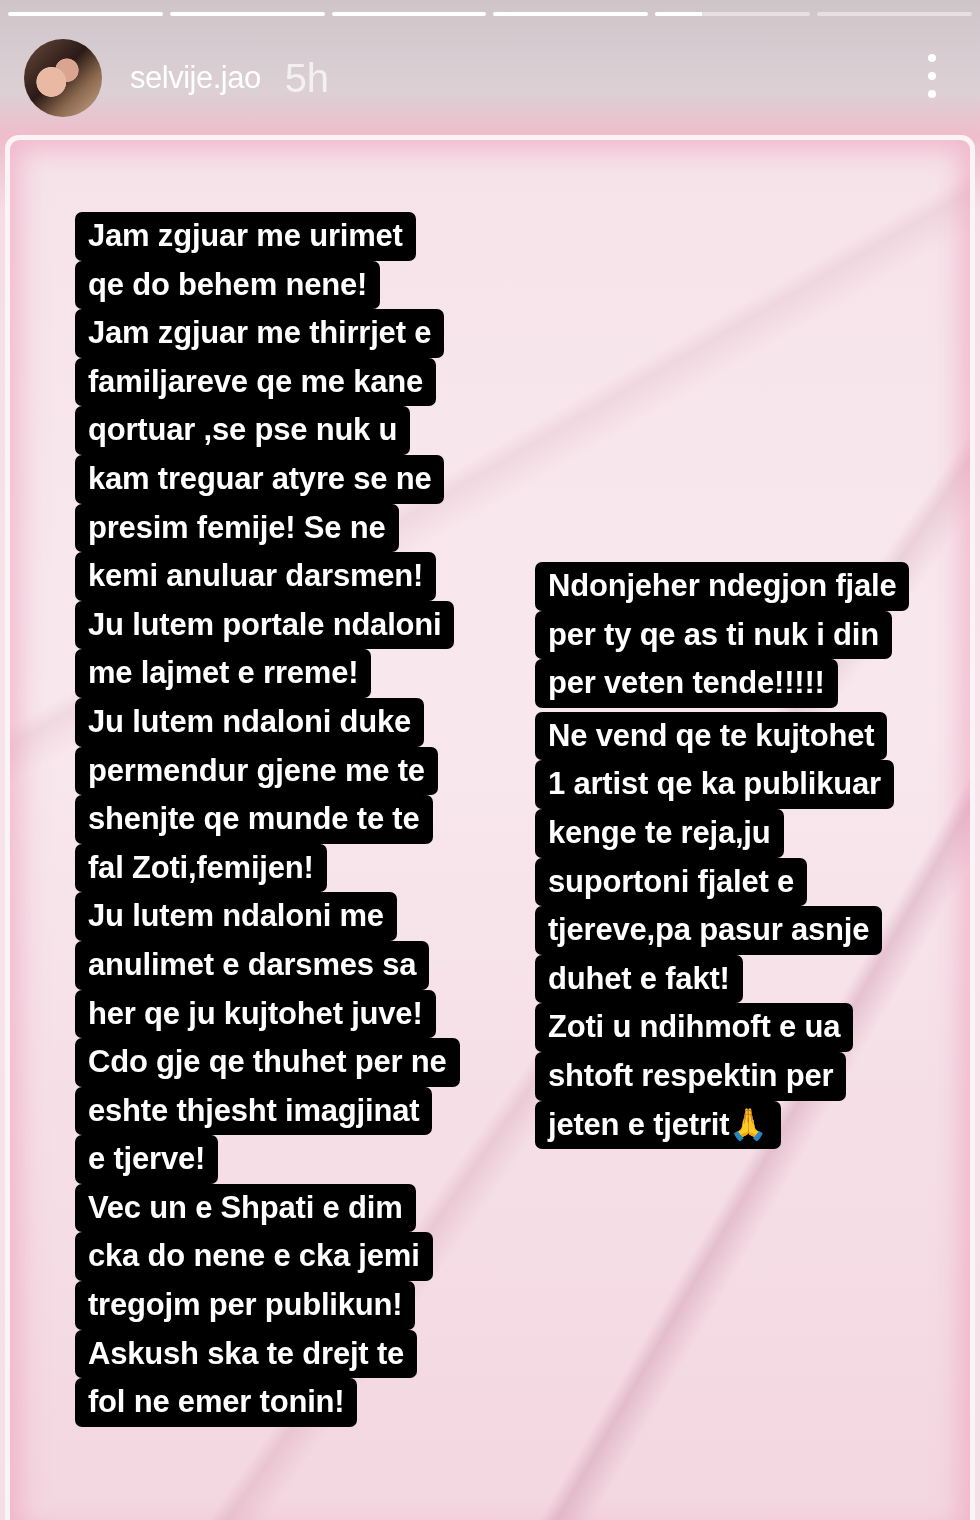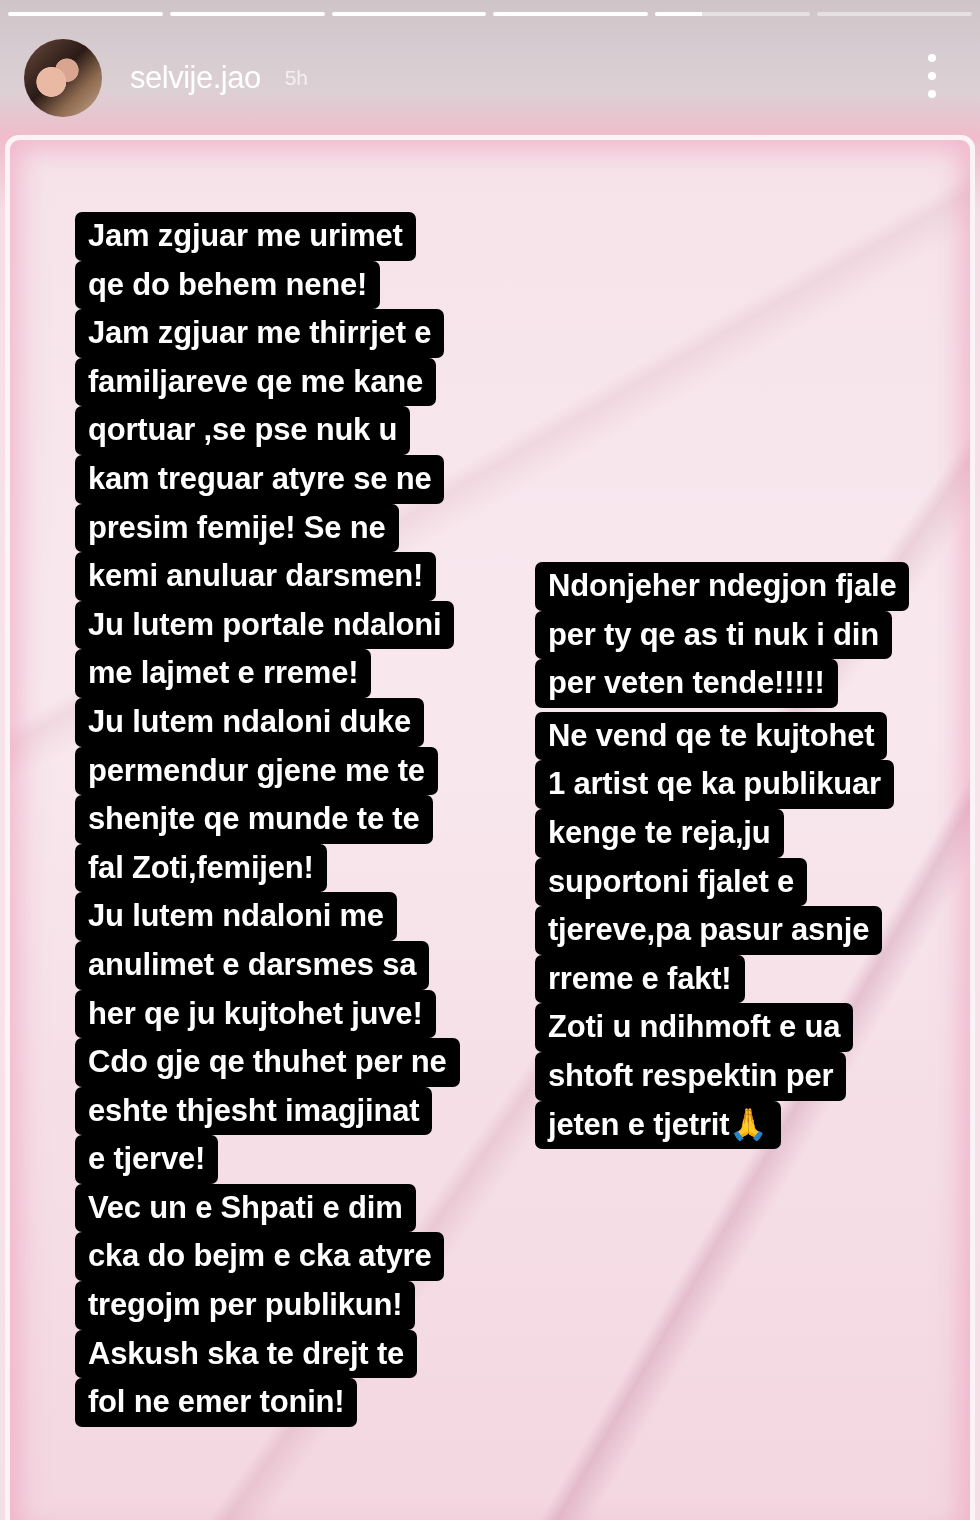--- a/index.html
+++ b/index.html
@@ -10,21 +10,21 @@
   }
   .progress { position:absolute; top:12px; left:8px; right:8px; display:flex; gap:7px; }
   .seg { flex:1; height:4px; background:rgba(255,255,255,0.45); border-radius:2px; overflow:hidden; }
   .seg .fill { height:100%; background:#ffffff; }
   .header { position:absolute; top:40px; left:24px; right:24px; height:76px; display:flex; align-items:center; }
   .avatar { width:78px; height:78px; border-radius:50%; overflow:hidden; position:relative;
     background: radial-gradient(circle at 35% 55%, #e9b9a3 0 22%, transparent 23%),
                 radial-gradient(circle at 55% 40%, #d9a590 0 18%, transparent 19%),
                 linear-gradient(135deg, #6a4a3c 0%, #2a1a16 45%, #8d6a4f 70%, #c8a98f 100%); }
   .username { margin-left:28px; color:#ffffff; font-weight:normal; font-size:31px; letter-spacing:-0.5px; }
-  .time { margin-left:24px; color:rgba(255,255,255,0.7); font-size:21px; }
+  .time { margin-left:24px; color:rgba(255,255,255,0.7); font-size:40px; }
   .more { position:absolute; right:18px; top:14px; width:12px; height:44px; display:flex; flex-direction:column; justify-content:space-between; align-items:center; cursor:pointer; }
   .more span { width:8px; height:8px; border-radius:50%; background:#fff; }
   .frame { position:absolute; left:5px; top:135px; width:960px; height:1400px; border:5px solid #fbf3f6; border-radius:14px;
     box-shadow: inset 0 0 26px 10px rgba(236,150,180,0.55);
     background:
       linear-gradient(125deg, transparent 60%, rgba(200,140,160,0.25) 61%, transparent 63%),
       linear-gradient(120deg, transparent 75%, rgba(190,120,150,0.3) 76%, transparent 78%),
       linear-gradient(150deg, transparent 30%, rgba(210,160,175,0.2) 31%, transparent 33%),
       linear-gradient(180deg, #f6e3ea 0%, #f8e8ee 40%, #f3d6e0 100%);
   }
@@ -87,32 +87,32 @@
     <div class="line">permendur gjene me te</div>
     <div class="line">shenjte qe munde te te</div>
     <div class="line">fal Zoti,femijen!</div>
     <div class="line">Ju lutem ndaloni me</div>
     <div class="line">anulimet e darsmes sa</div>
     <div class="line">her qe ju kujtohet juve!</div>
     <div class="line">Cdo gje qe thuhet per ne</div>
     <div class="line">eshte thjesht imagjinat</div>
     <div class="line">e tjerve!</div>
     <div class="line">Vec un e Shpati e dim</div>
-    <div class="line">cka do bejm e cka atyre</div>
+    <div class="line">cka do nene e cka jemi</div>
     <div class="line">tregojm per publikun!</div>
     <div class="line">Askush ska te drejt te</div>
     <div class="line">fol ne emer tonin!</div>
   </div>
 <div class="col right" id="right-col">
     <div class="line">Ndonjeher ndegjon fjale</div>
     <div class="line">per ty qe as ti nuk i din</div>
     <div class="line">per veten tende!!!!!</div>
     <div class="gap"></div>
     <div class="line">Ne vend qe te kujtohet</div>
     <div class="line">1 artist qe ka publikuar</div>
     <div class="line">kenge te reja,ju</div>
     <div class="line">suportoni fjalet e</div>
     <div class="line">tjereve,pa pasur asnje</div>
-    <div class="line">rreme e fakt!</div>
+    <div class="line">duhet e fakt!</div>
     <div class="line">Zoti u ndihmoft e ua</div>
     <div class="line">shtoft respektin per</div>
     <div class="line">jeten e tjetrit🙏</div>
   </div>
 
 </body></html>

